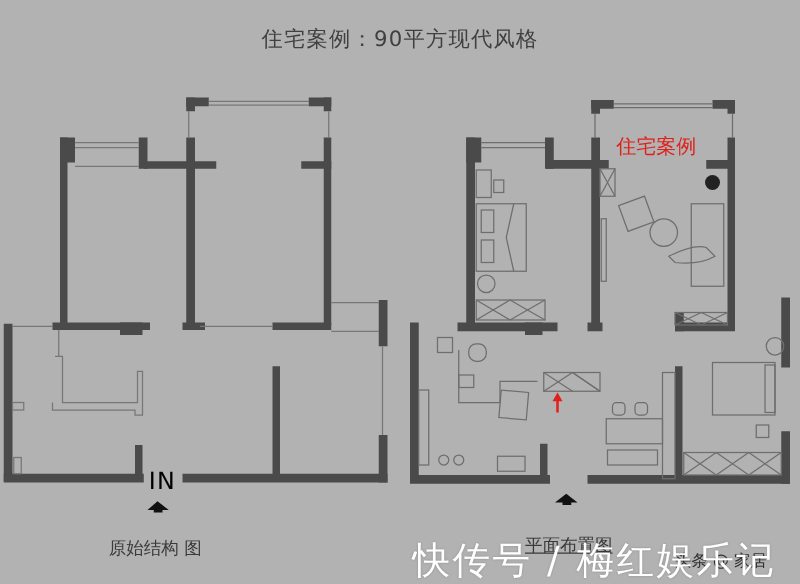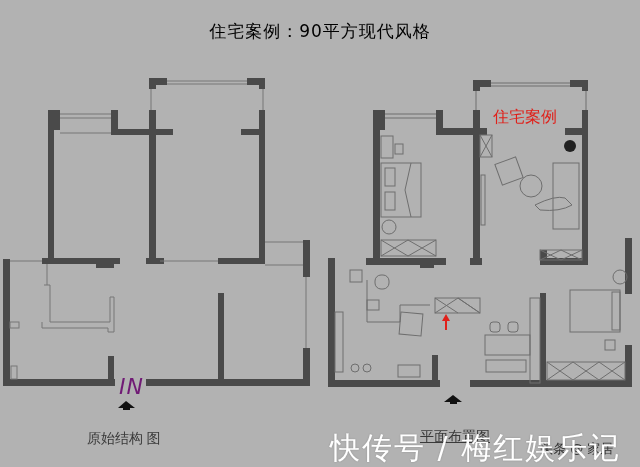--- a/index.html
+++ b/index.html
@@ -1,21 +1,21 @@
 <!DOCTYPE html>
 <html><head>
 <meta charset="utf-8">
 <style>
   html, body { margin:0; padding:0; }
   body { width:640px; height:467px; background:#b2b2b2; position:relative; overflow:hidden;
          font-family:"DejaVu Sans", sans-serif; }
-  .title { position:absolute; left:0; width:640px; top:20px; text-align:center; font-size:17px; color:#000000; letter-spacing:1px; }
+  .title { position:absolute; left:0; width:640px; top:20px; text-align:center; font-size:17px; color:#404040; letter-spacing:1px; }
   .caption { position:absolute; font-size:14px; color:#3a3a3a; }
   .red-label { position:absolute; color:#e0201a; font-size:16px; }
-  .in-label { position:absolute; color:#701a75; font-size:22px; letter-spacing:1px;font-style:italic; }
+  .in-label { position:absolute; color:#000000; font-size:19px; letter-spacing:1px; }
   svg { position:absolute; left:0; top:0; }
   .wm { position:absolute; color:#fff; font-size:30px; letter-spacing:2px; text-shadow:0 0 2px rgba(0,0,0,0.2); }
   .wm-under { position:absolute; color:#333; font-size:13px; }
 </style>
 </head>
 <body>
 
 <div class="title">住宅案例：90平方现代风格</div>
 
 <svg width="640" height="467">
@@ -169,17 +169,17 @@
     <polygon points="442,321 450,321 446,314" fill="#e0201a"></polygon>
   </g>
 
   <polygon points="118,408 135,408 126,401" fill="#111"></polygon>
   <rect x="123" y="407" width="7" height="3" fill="#111"></rect>
   <polygon points="444,402 462,402 453,395" fill="#111"></polygon>
   <rect x="450" y="401" width="7" height="3" fill="#111"></rect>
 </svg>
 
 <div class="in-label" style="left:119px; top:374px;">IN</div>
-<div class="caption" style="left:87px; top:430px;font-family:Liberation Serif, serif;">原始结构 图</div>
+<div class="caption" style="left:87px; top:430px;">原始结构 图</div>
 <div class="red-label" style="left:493px; top:107px;">住宅案例</div>
 <div class="caption" style="left:420px; top:428px;text-decoration:underline;">平面布置图</div>
 <div class="wm-under" style="left:540px; top:440px;">头条 @ 家居</div>
 <div class="wm" style="left:330px; top:428px;">快传号 / 梅红娱乐记</div>
 
 </body></html>

